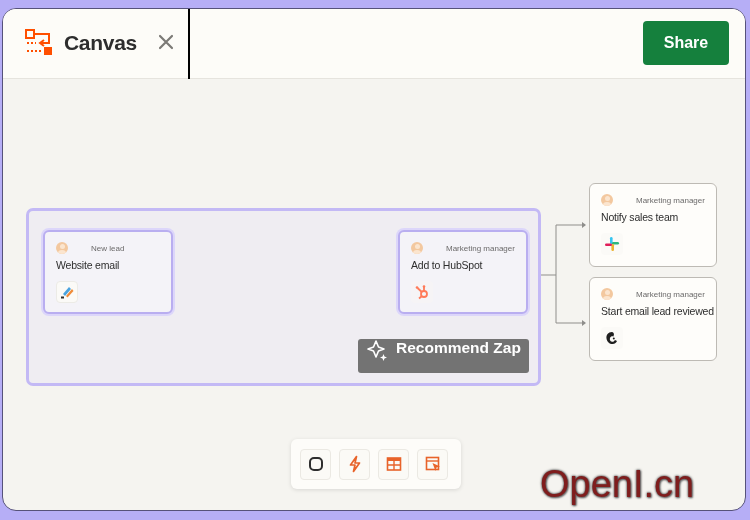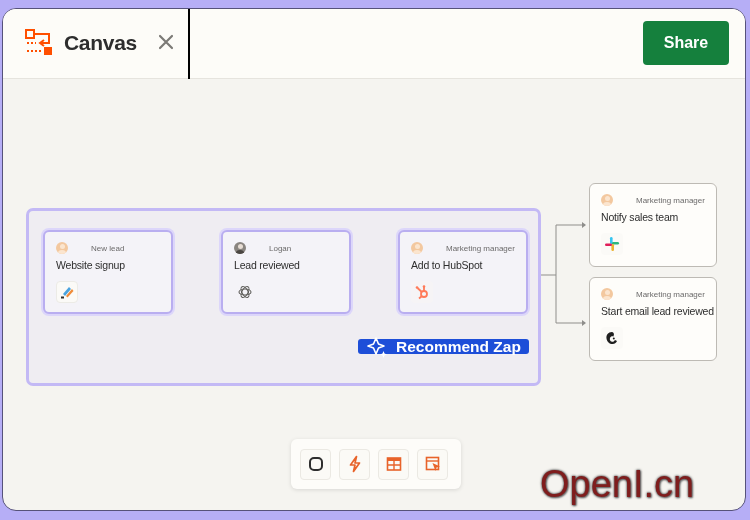--- a/index.html
+++ b/index.html
@@ -87,24 +87,24 @@
     font-size: 10.5px; font-weight: normal; color: #2e2e2e; letter-spacing: -0.2px;
     white-space: nowrap;
   }
   .app-icon {
     position: absolute; left: 11px; top: 49px; width: 22px; height: 22px;
     border-radius: 4px; background: #fbfaf7;
     border: 1px solid #ecebe6;
     display: flex; align-items: center; justify-content: center;
   }
   .recommend-btn {
-    position: absolute; left: 329px; top: 128px; width: 171px; height: 15px;
-    background: #1d4ed8; color: #fff; border: none; border-radius: 3px;
+    position: absolute; left: 329px; top: 128px; width: 171px; height: 34px;
+    background: #737373; color: #fff; border: none; border-radius: 3px;
     font-family: "Liberation Sans", sans-serif; font-size: 15.5px; font-weight: bold;
-    display: flex; align-items: center; gap: 8px; padding-left: 8px;
+    display: flex; gap: 8px; padding-left: 8px;
     cursor: pointer;
   }
   .connector { position: absolute; left: 520px; top: 140px; width: 70px; height: 110px; }
 
   .toolbar {
     position: absolute; left: 288px; top: 359px; width: 170px; height: 50px;
     background: #fdfcf9; border-radius: 6px;
     box-shadow: 0 1px 4px rgba(0,0,0,0.12);
     display: flex; align-items: center; gap: 8px; padding-left: 9px;
   }
@@ -151,46 +151,30 @@
       <path d="M59 100 L63 103 L59 106" fill="#8f8e8b"></path>
     </svg>
 
     <div class="group">
 
       <div class="node" style="left:14px; top:19px;">
         <div class="node-role">
           <span class="avatar"></span>
           <span>New lead</span>
         </div>
-        <div class="node-title">Website signup</div>
+        <div class="node-title">Website email</div>
         <div class="app-icon">
           <svg width="16" height="16" viewBox="0 0 16 16">
             <path d="M4 10 L10 3 L12 5 L6 12 Z" fill="#4aa3df"></path>
             <path d="M7 12 L13 5 L14.5 7 L8.5 13.5 Z" fill="#f08c3a"></path>
             <rect x="2" y="12.5" width="3" height="2" fill="#2d2d2d"></rect>
           </svg>
         </div>
       </div>
 
-      <div class="node" style="left:192px; top:19px;">
-        <div class="node-role">
-          <span class="avatar photo"></span>
-          <span>Logan</span>
-        </div>
-        <div class="node-title">Lead reviewed</div>
-        <div class="app-icon" style="border-color:transparent;background:transparent;">
-          <svg width="16" height="16" viewBox="0 0 16 16">
-            <g fill="none" stroke="#5f5e5b" stroke-width="1.1">
-              <ellipse cx="8" cy="8" rx="6" ry="3"></ellipse>
-              <ellipse cx="8" cy="8" rx="6" ry="3" transform="rotate(60 8 8)"></ellipse>
-              <ellipse cx="8" cy="8" rx="6" ry="3" transform="rotate(120 8 8)"></ellipse>
-            </g>
-          </svg>
-        </div>
-      </div>
 
       <div class="node" style="left:369px; top:19px;">
         <div class="node-role">
           <span class="avatar"></span>
           <span>Marketing manager</span>
         </div>
         <div class="node-title">Add to HubSpot</div>
         <div class="app-icon" style="border-color:transparent;background:#f6f4f6;">
           <svg width="16" height="16" viewBox="0 0 16 16">
             <g fill="none" stroke="#ff7a59" stroke-width="1.8">

